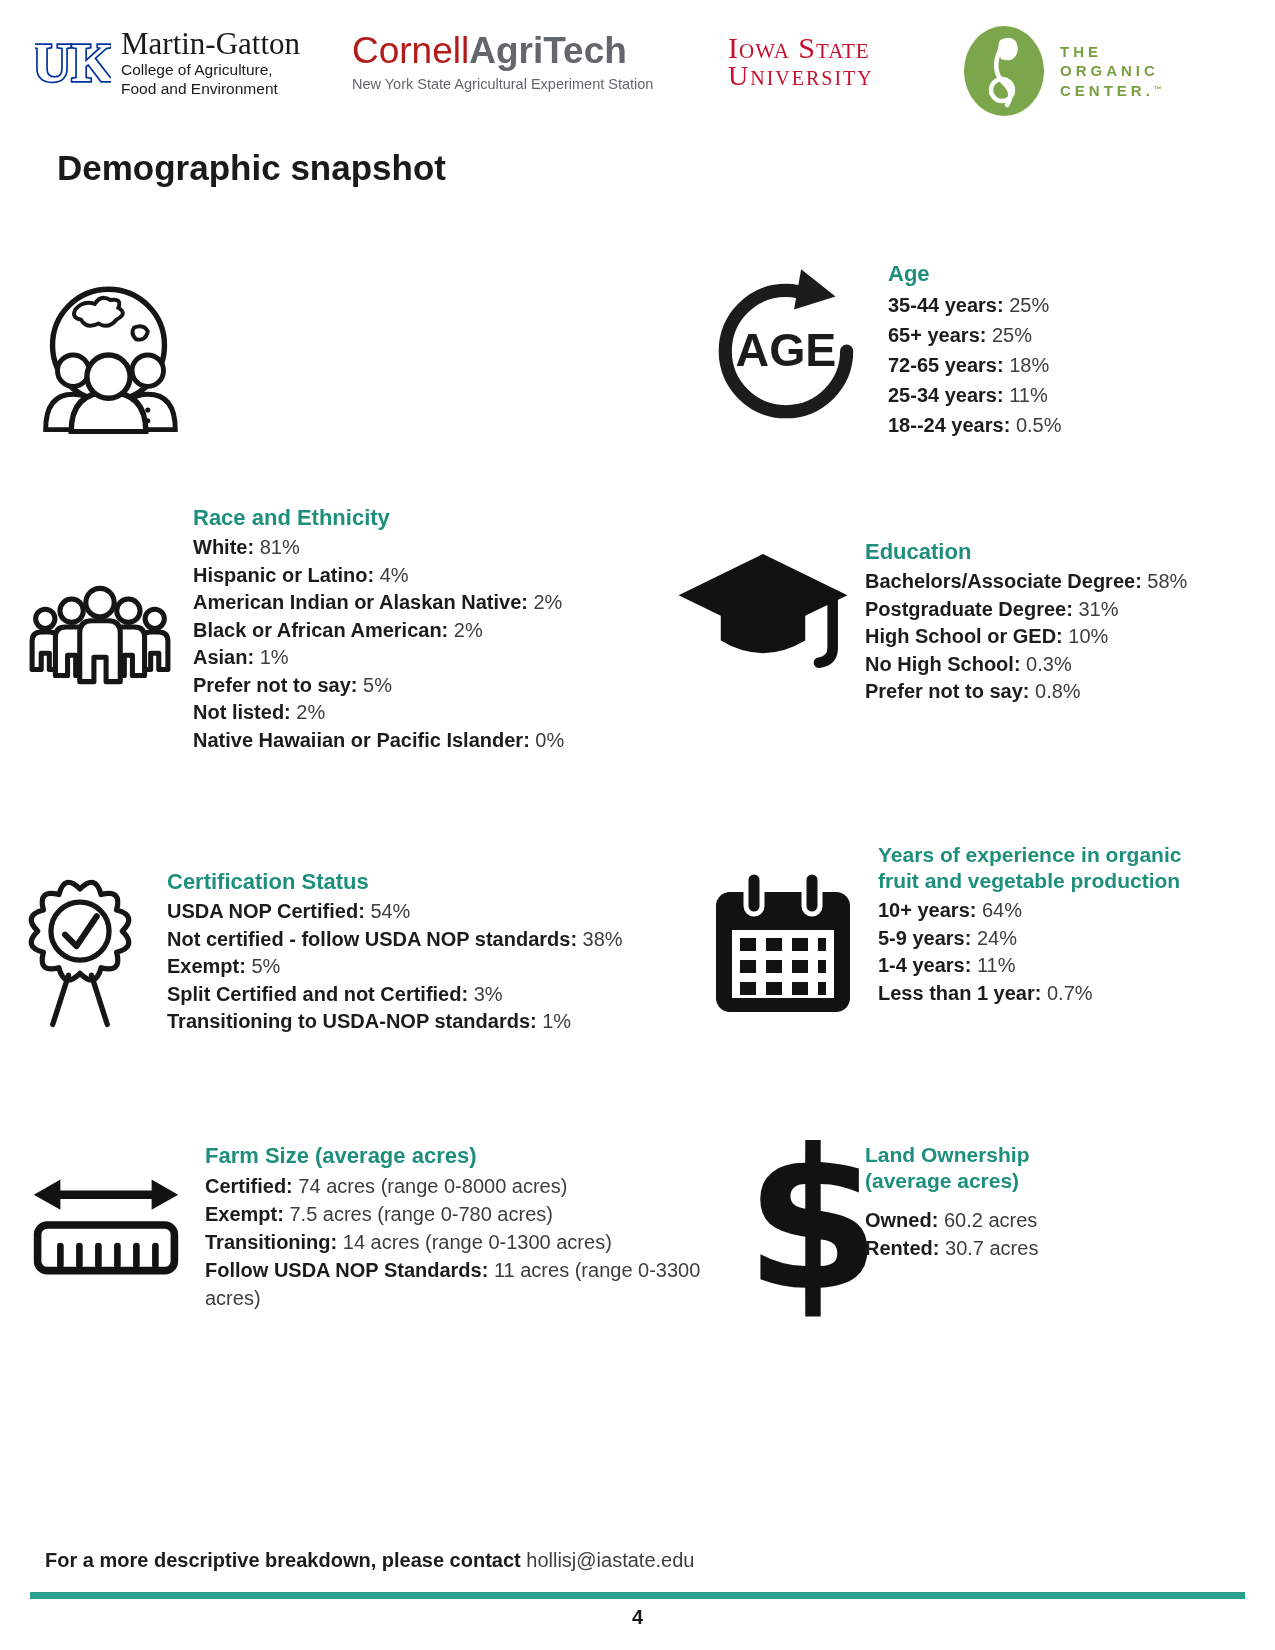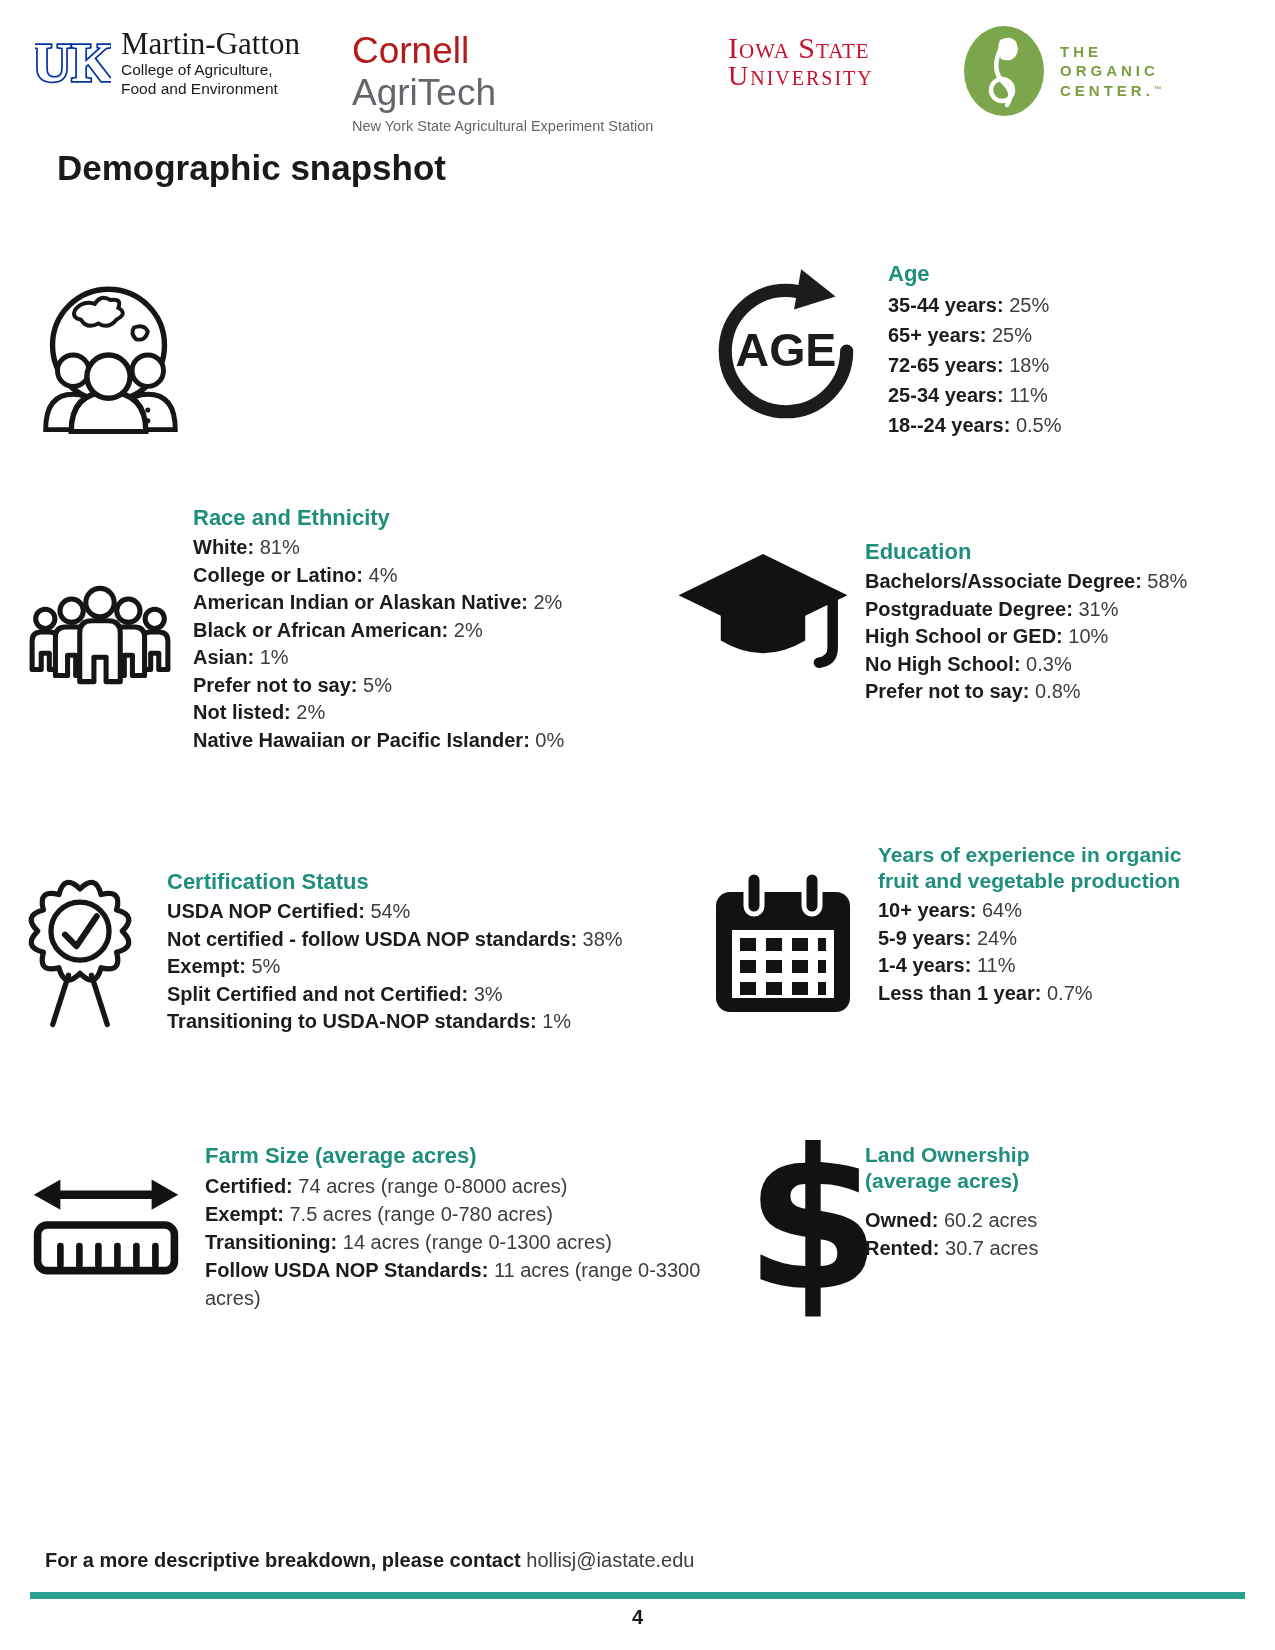--- a/index.html
+++ b/index.html
@@ -4,23 +4,23 @@
 <style>
   html,body{margin:0;padding:0;background:#fff;}
   body{font-family:"Liberation Sans",sans-serif;color:#1c1c1c;}
   .page{position:relative;width:1275px;height:1650px;background:#fff;overflow:hidden;padding-left:12px;}
 
   
   .logo{position:absolute;display:flex;align-items:center;}
   .uk-text{margin-left:10px;}
   .uk-title{font-family:"Liberation Serif",serif;font-size:31px;color:#1a1a1a;line-height:32px;}
   .uk-sub{font-size:15.5px;line-height:19px;color:#1a1a1a;}
-  .cornell-row{display:flex;align-items:baseline;flex-direction:column;}
+  .cornell-row{display:flex;align-items:baseline;}
   .cornell-1{font-size:37px;color:var(--cornell_red);font-weight:normal;}
-  .cornell-2{font-size:37px;color:var(--logo_gray);font-weight:normal;}
+  .cornell-2{font-size:37px;color:var(--logo_gray);font-weight:bold;}
   .cornell-sub{font-size:14.5px;color:var(--logo_gray);margin-top:4px;}
   .iowa{font-family:"Liberation Serif",serif;color:var(--iowa_red);font-variant:small-caps;text-align:center;}
   .iowa-1{font-size:30px;line-height:28px;letter-spacing:1px;}
   .iowa-2{font-size:28px;line-height:28px;letter-spacing:2px;}
   .organic-text{margin-left:14px;color:var(--organic_text_green);font-weight:bold;font-size:15px;letter-spacing:4px;line-height:19px;}
   .tm{font-size:8px;letter-spacing:0;vertical-align:4px;}
 
   .page-title{position:absolute;left:57px;top:148px;font-size:35px;font-weight:bold;color:#1a1a1a;}
 
   
@@ -131,21 +131,21 @@
         <path d="M87,94 V56 Q87,46 97,46 H109 Q119,46 119,56 V94 H107 V74 H99 V94 Z"></path>
           <circle cx="103" cy="30" r="11.5"></circle>
         <path d="M55,100 V52 Q55,40 67,40 H83 Q95,40 95,52 V100 H81 V76 H69 V100 Z"></path>
           <circle cx="75" cy="22" r="14"></circle>
       </g>
     </svg>
   </div>
   <div class="sec lh27" style="left:193px;top:504px;width:570px;">
     <div class="sec-title">Race and Ethnicity</div>
     <div class="line"><span class="lbl">White:</span> <span class="val">81%</span></div>
-    <div class="line"><span class="lbl">College or Latino:</span> <span class="val">4%</span></div>
+    <div class="line"><span class="lbl">Hispanic or Latino:</span> <span class="val">4%</span></div>
     <div class="line"><span class="lbl">American Indian or Alaskan Native:</span> <span class="val">2%</span></div>
     <div class="line"><span class="lbl">Black or African American:</span> <span class="val">2%</span></div>
     <div class="line"><span class="lbl">Asian:</span> <span class="val">1%</span></div>
     <div class="line"><span class="lbl">Prefer not to say:</span> <span class="val">5%</span></div>
     <div class="line"><span class="lbl">Not listed:</span> <span class="val">2%</span></div>
     <div class="line"><span class="lbl">Native Hawaiian or Pacific Islander:</span> <span class="val">0%</span></div>
   </div>
 
   <div class="icon-box" style="left:668px;top:546px;">
     <svg width="190" height="130" viewBox="0 0 180 120">

